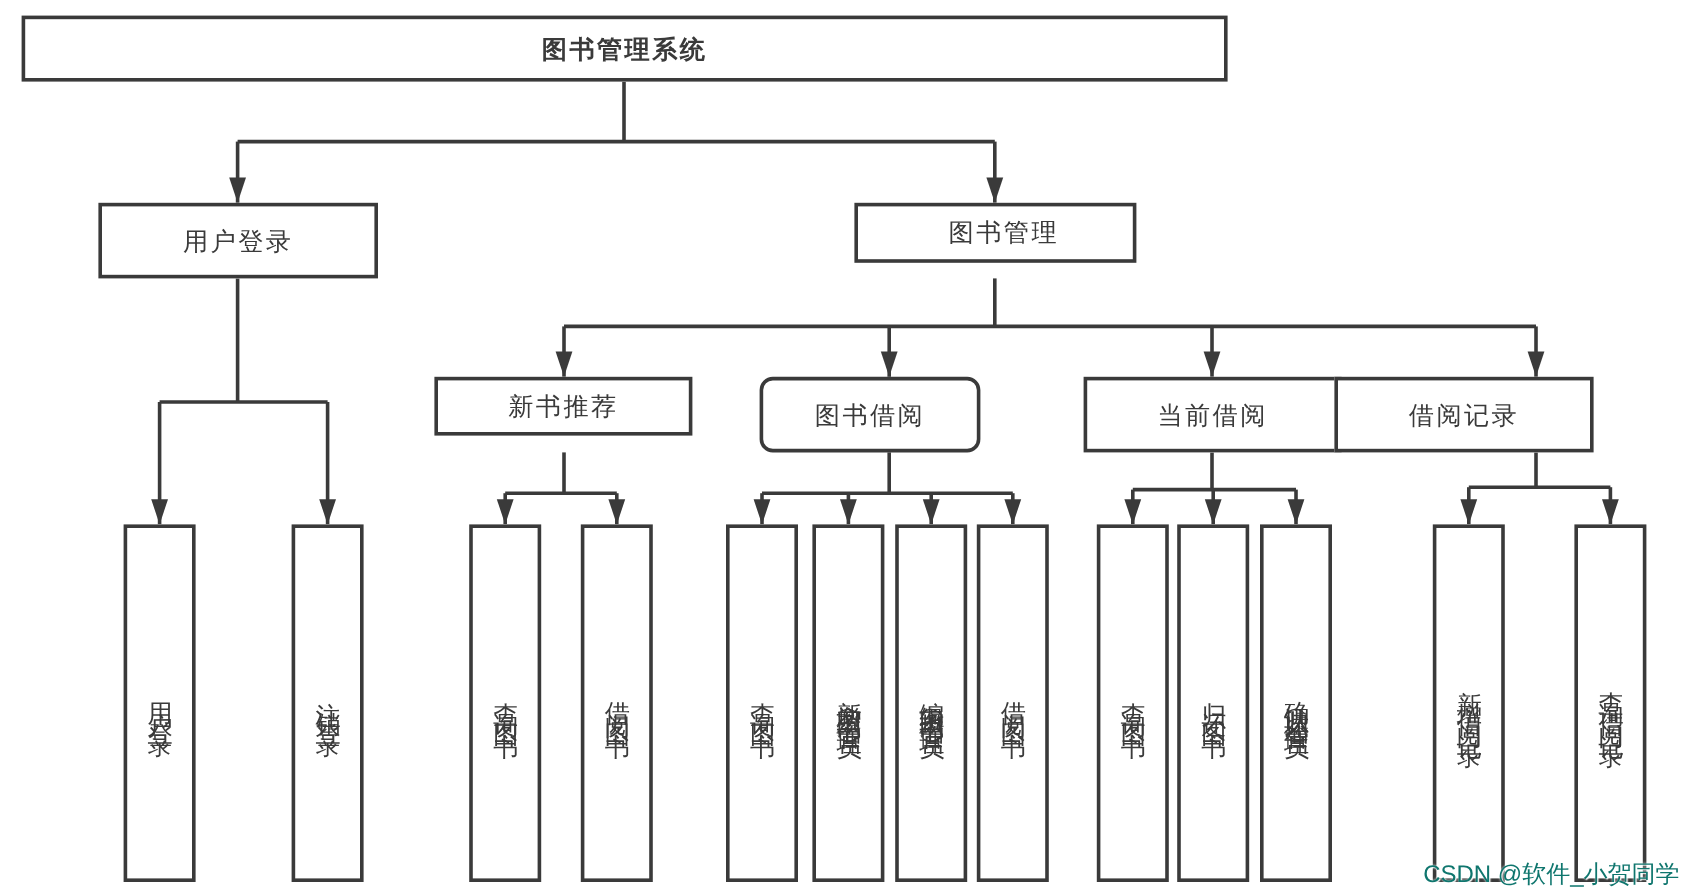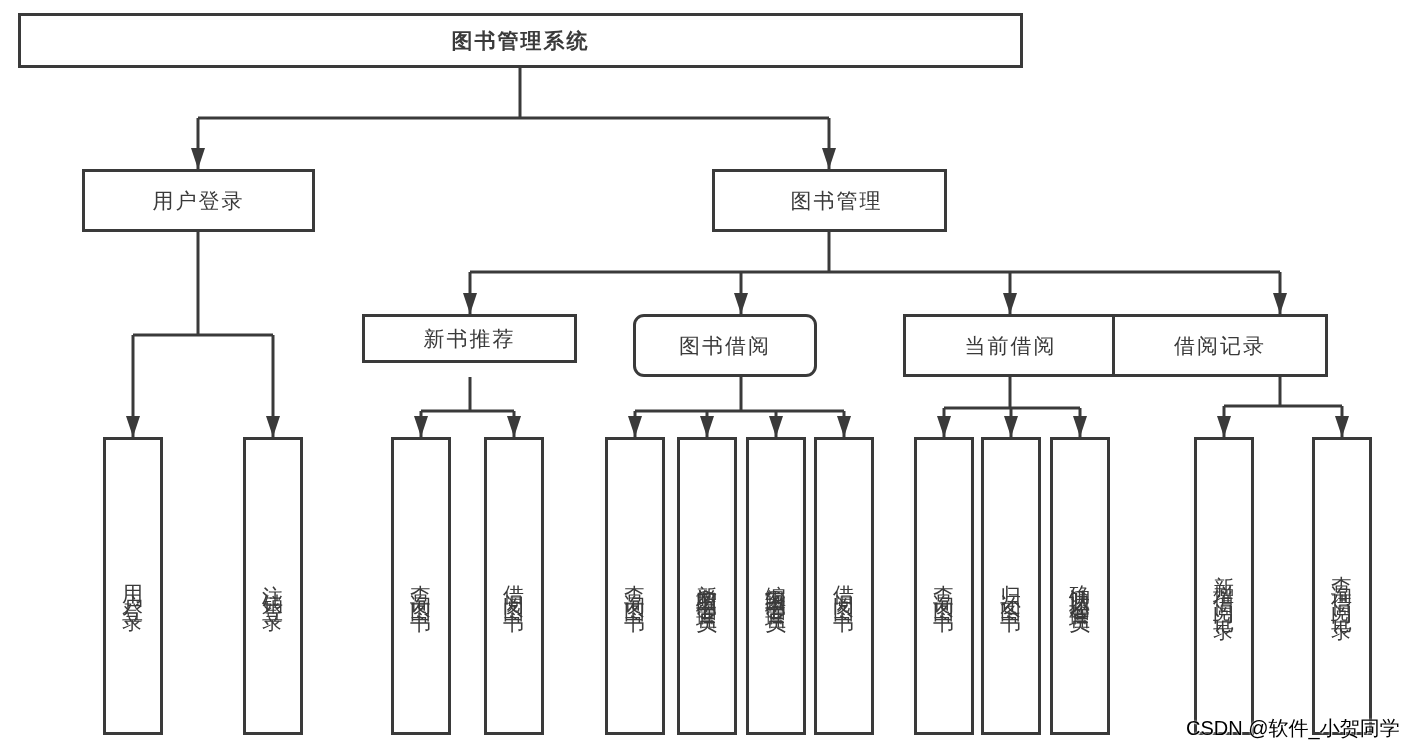--- a/index.html
+++ b/index.html
@@ -40,21 +40,21 @@
     line-height: 1;
   }
   .leaf span.tight {
     letter-spacing: 4px;
   }
   #watermark {
     position: absolute;
     left: 1186px;
     top: 715px;
     font-size: 20px;
-    color: #000000;
+    color: #0f766e;
     white-space: nowrap;
     text-shadow: 0 0 2px #ffffff, 1px 1px 1px #ffffff;
     z-index: 5;
   }
 </style>
 </head>
 <body>
 
 <div id="canvas">
 
@@ -127,21 +127,21 @@
     </g>
   </svg>
 
   <div class="box hbox" style="left:18px; top:13px; width:1005px; height:55px;font-weight:bold;">
     <span>图书管理系统</span>
   </div>
 
   <div class="box hbox" style="left:82px; top:169px; width:233px; height:63px;">
     <span>用户登录</span>
   </div>
-  <div class="box hbox" style="left:712px; top:169px; width:235px; height:63px;padding-left:14px;">
+  <div class="box hbox" style="left:712px; top:169px; width:235px; height:50px;padding-left:14px;">
     <span>图书管理</span>
   </div>
 
   <div class="box hbox" style="left:362px; top:314px; width:215px; height:49px;">
     <span>新书推荐</span>
   </div>
   <div class="box hbox" style="left:633px; top:314px; width:184px; height:63px;border-radius:11px;">
     <span>图书借阅</span>
   </div>
   <div class="box hbox" style="left:903px; top:314px; width:215px; height:63px;">

